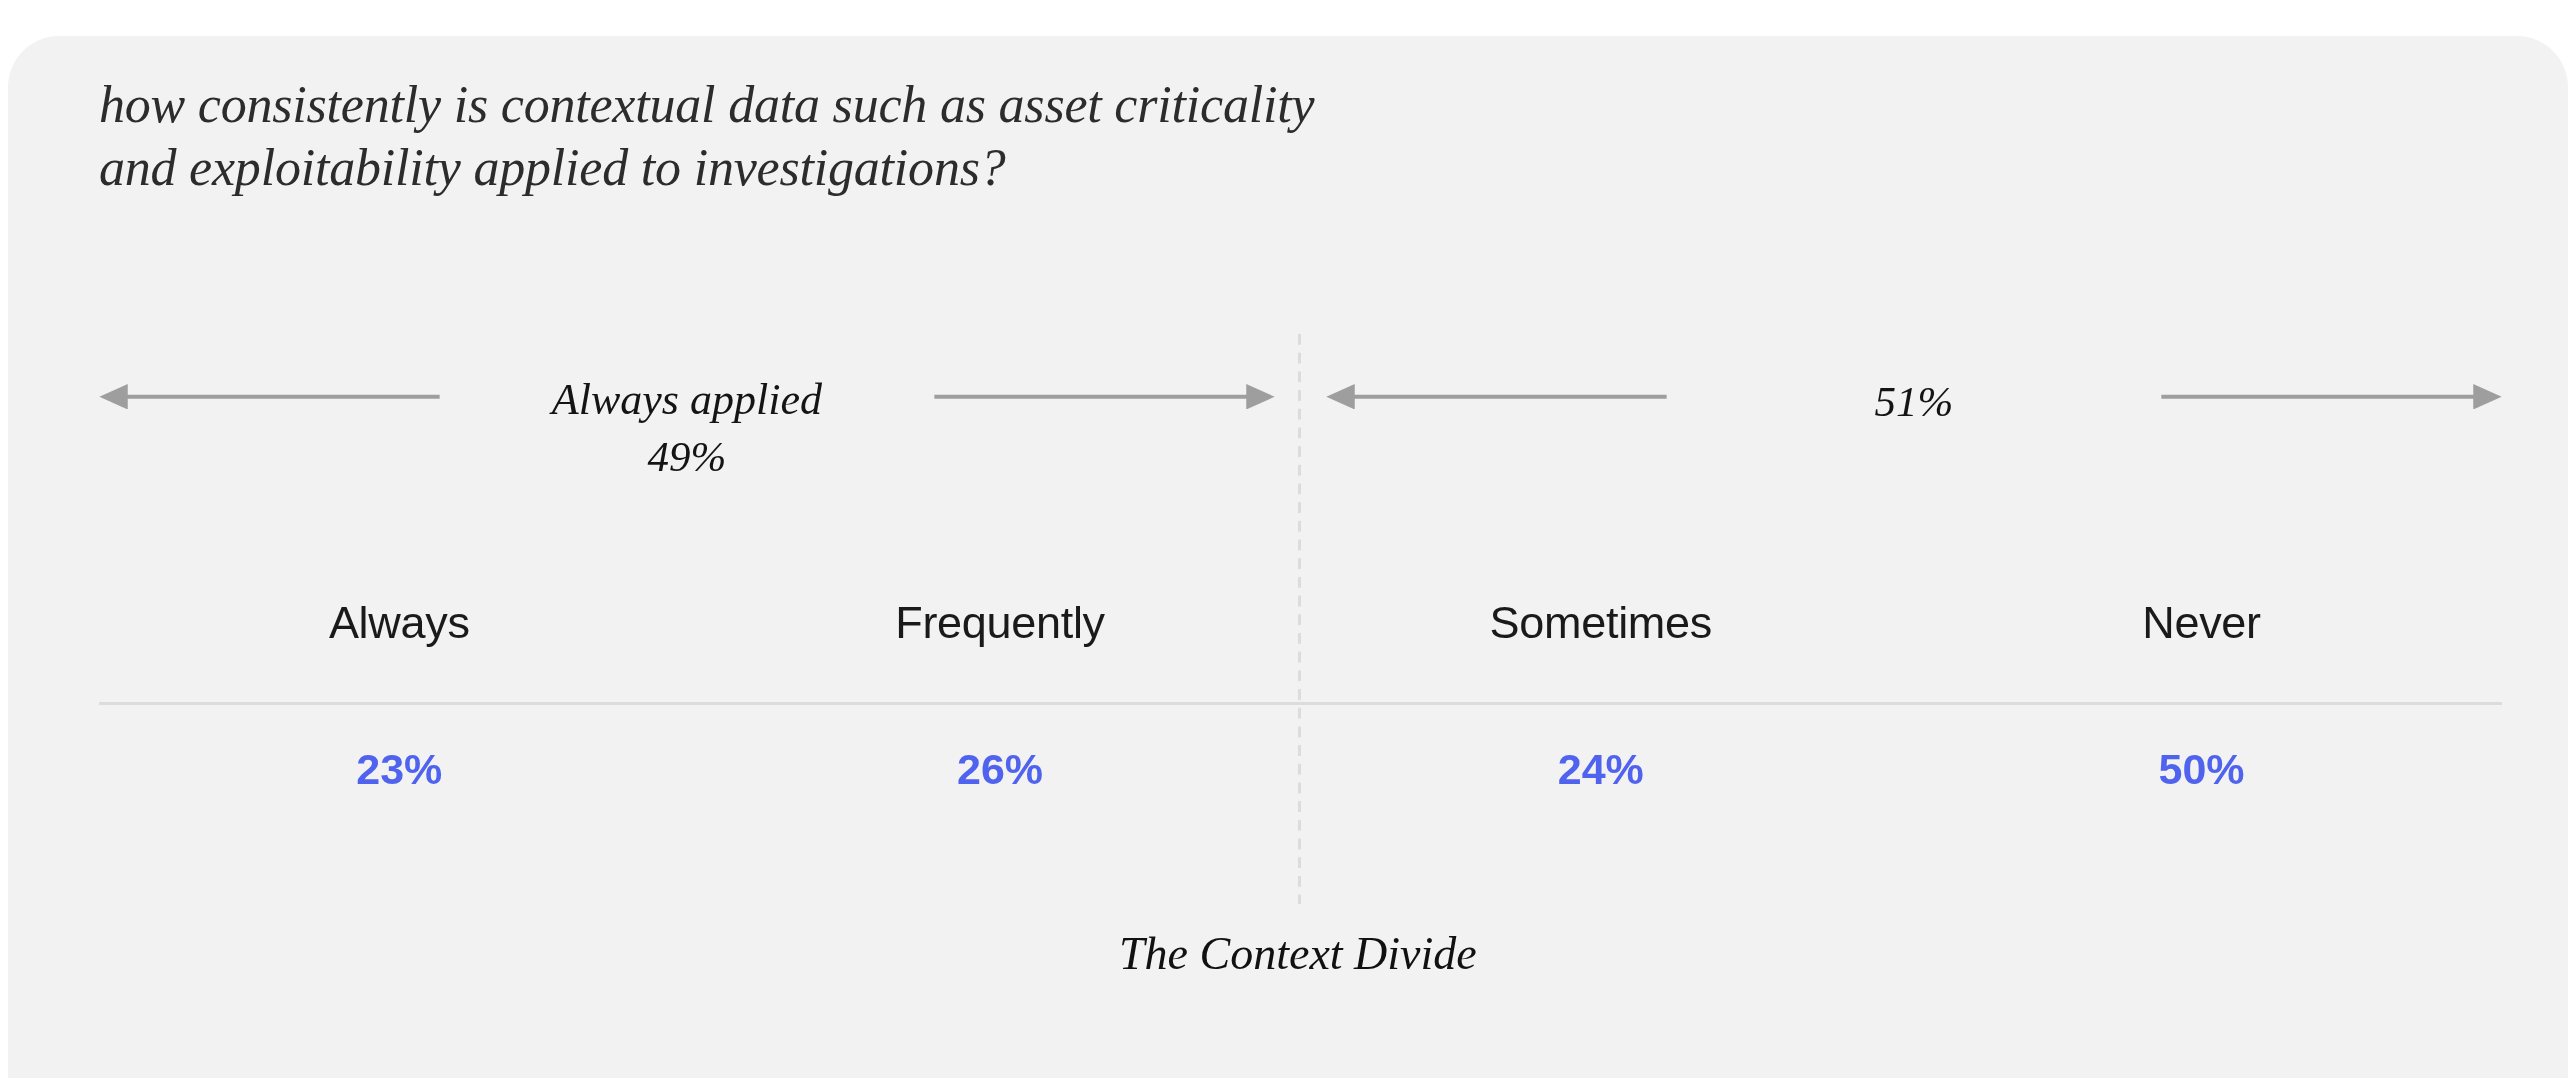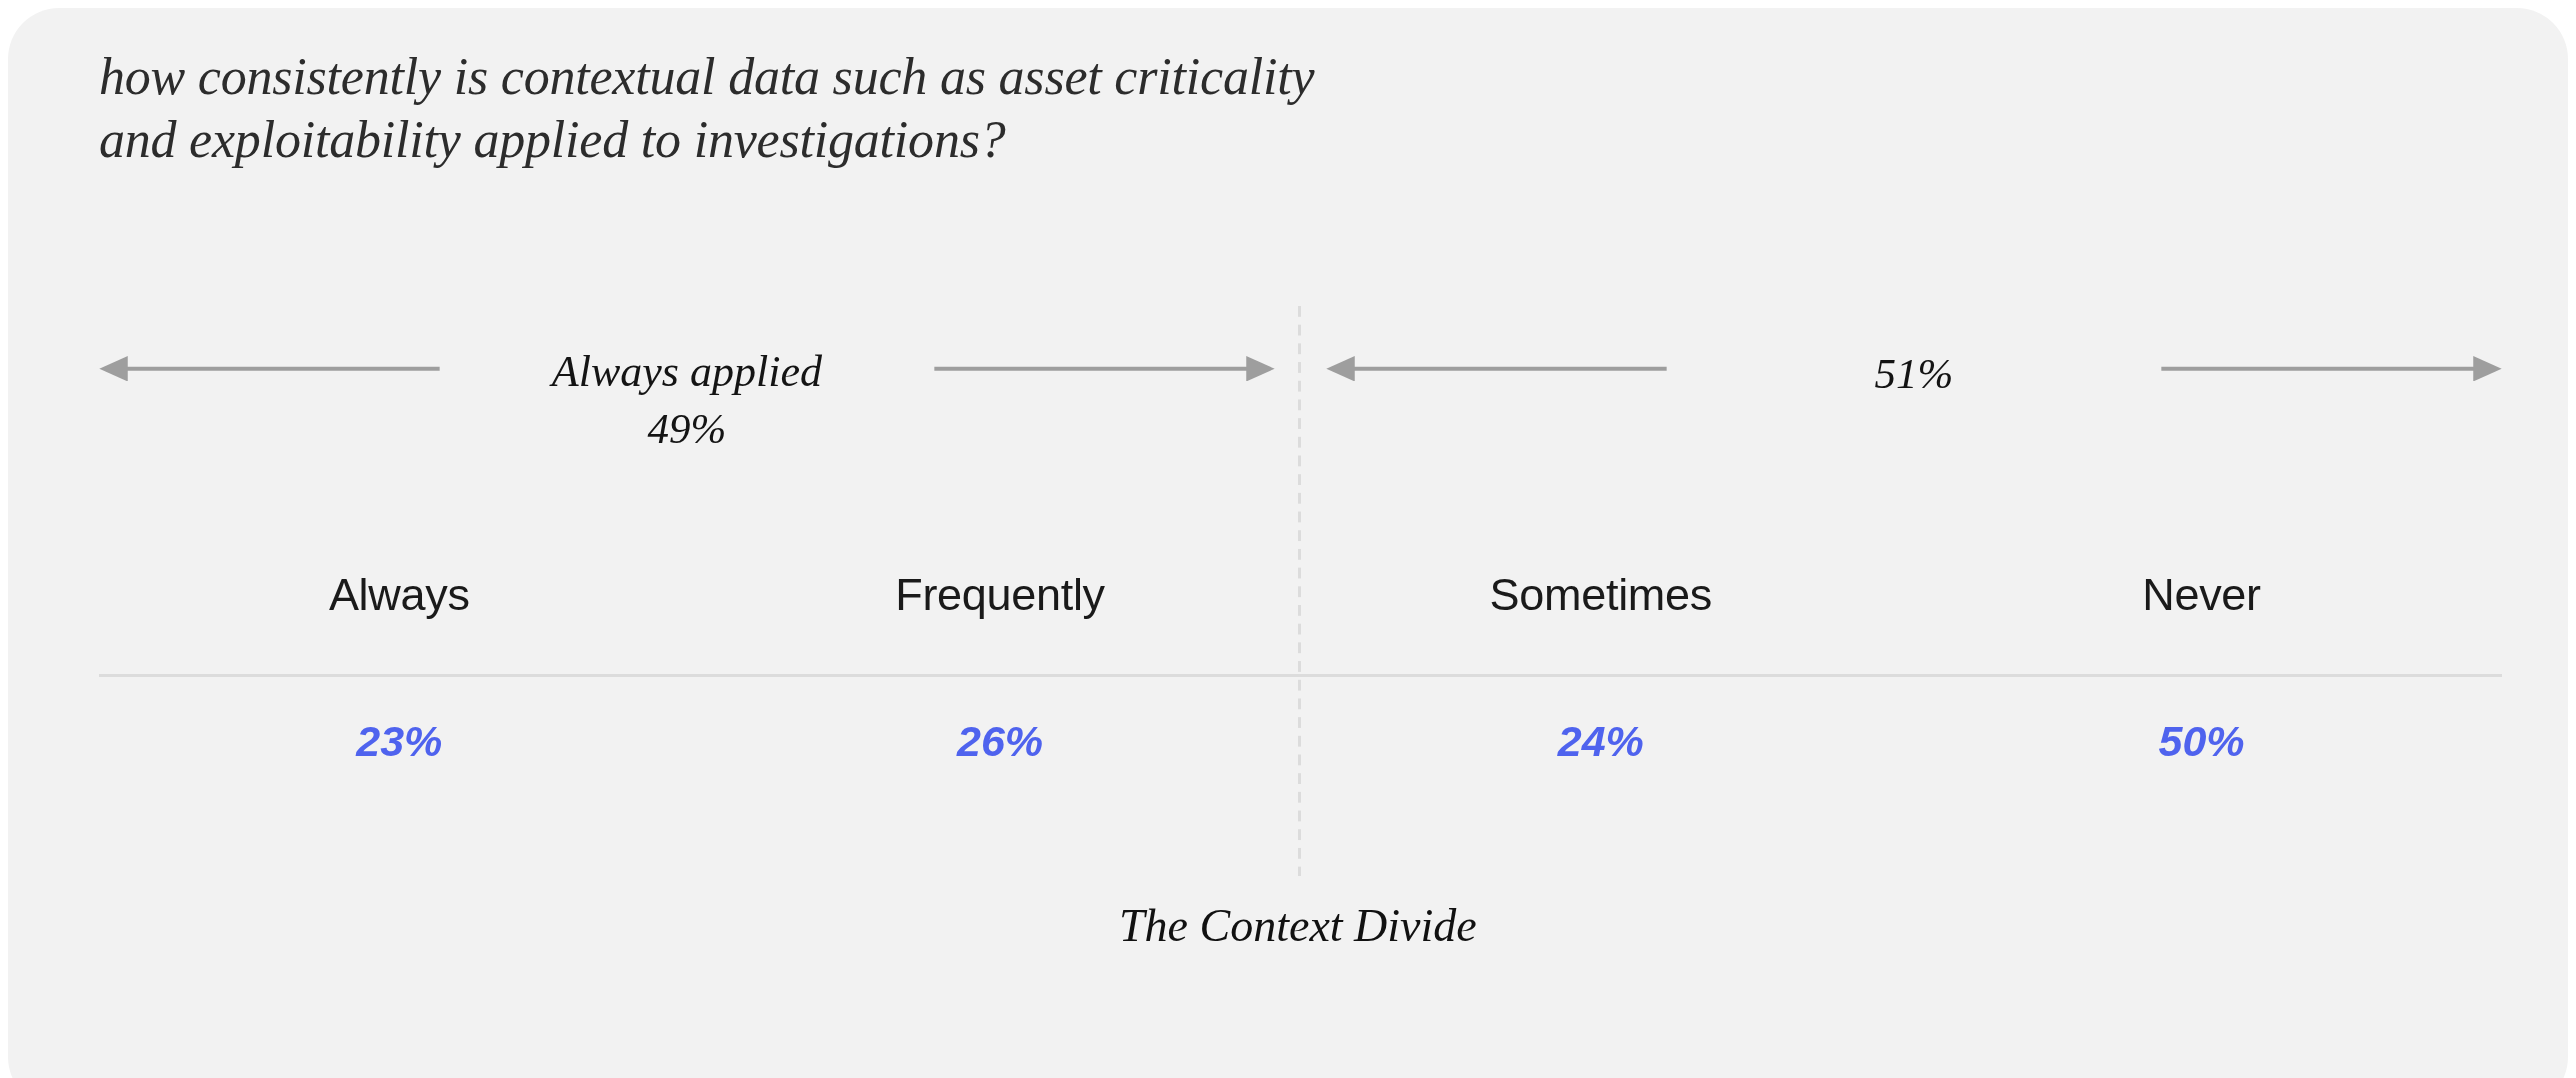--- a/index.html
+++ b/index.html
@@ -6,20 +6,21 @@
   html,body{width:2576px;height:1079px;}
   body{
     background:#ffffff;
     font-family:"Liberation Sans",sans-serif;
     overflow:hidden;
   }
   #stage{
     position:relative;
     width:2576px;
     height:810px;
+    margin-top:28px;
   }
 
   
   .card{
     position:absolute;
     left:7.9px; top:7.9px;
     width:2560px; height:1100px;
     background:#f2f2f2;
     border-radius:51px;
   }
@@ -128,21 +129,20 @@
     background:#dcdcdc;
   }
   .row.values .cell{
     font-family:"Liberation Sans",sans-serif;
     font-weight:bold;
     font-size:43px;
     line-height:55px;
     color:#4f63ee;
     padding-top:37px;
     letter-spacing:0px;
-    font-style:italic;
   }
 
   
   .caption{
     position:absolute;
     left:0; top:889px;
     width:2576px;
     text-align:center;
     font-family:"Liberation Serif",serif;
     font-style:italic;

